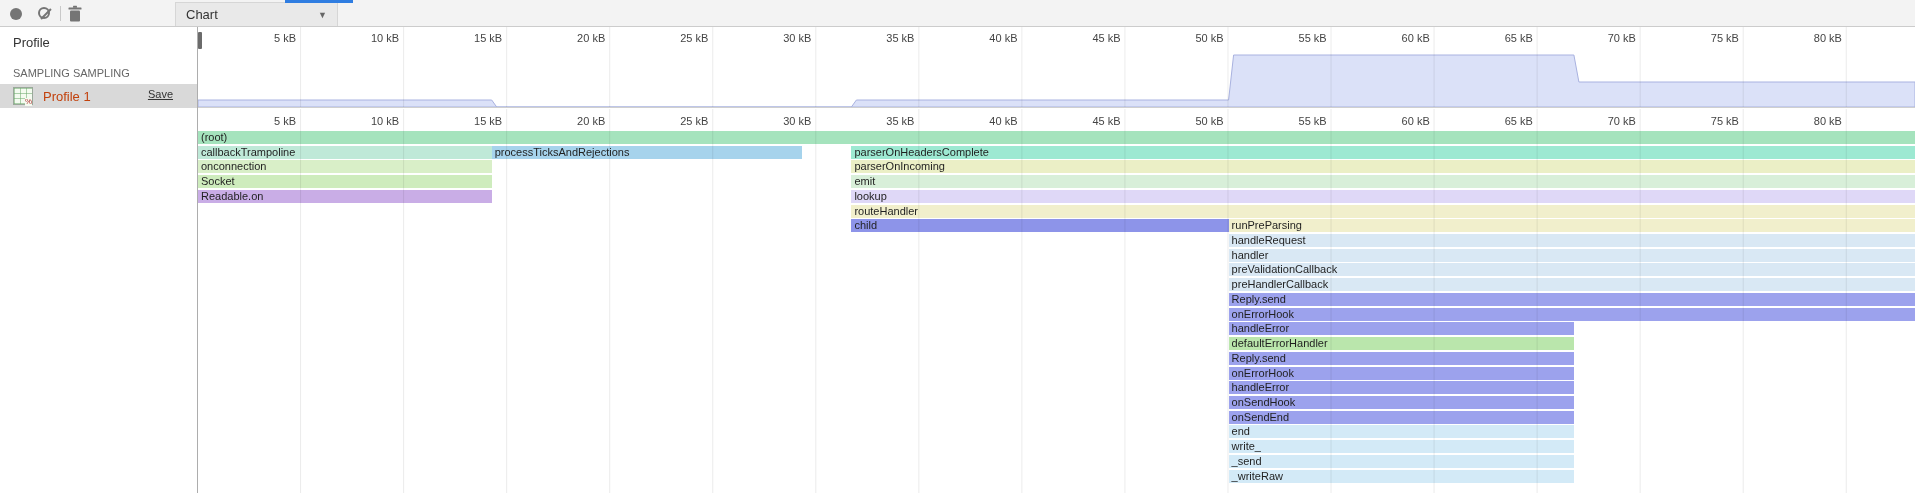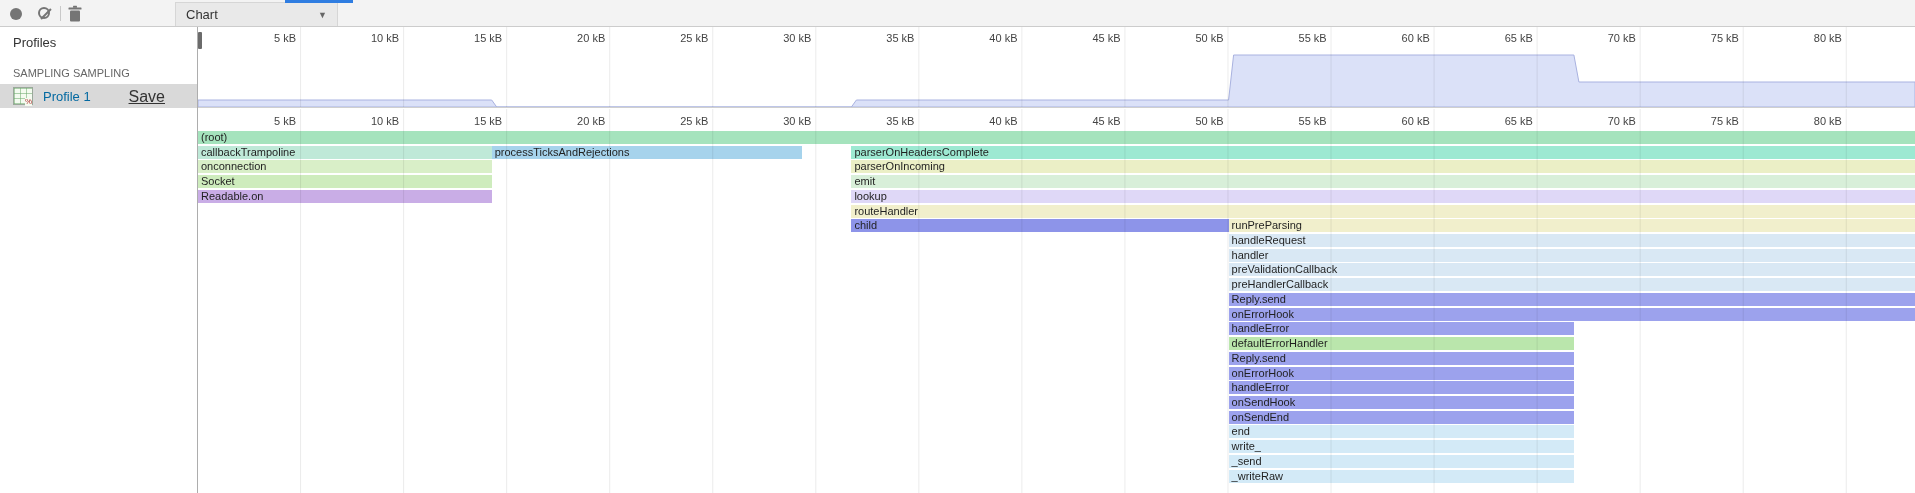--- a/index.html
+++ b/index.html
@@ -33,22 +33,22 @@
   .sb-section { position:absolute; left:13px; top:40px; font-size:11px; color:#666; }
   .profile-row { position:absolute; left:0; top:57px; width:197px; height:24px;
     background:#d9d9d9; display:flex; align-items:center; cursor:pointer; }
   .profile-icon { position:relative; width:20px; height:18px; margin-left:13px;
     background:#f4fbf0; border:1px solid #9aa89a;
     background-image:
       repeating-linear-gradient(to bottom, rgba(110,170,110,.55) 0 1px, transparent 1px 5px),
       repeating-linear-gradient(to right, rgba(110,170,110,.55) 0 1px, transparent 1px 6px); }
   .profile-icon .pct { position:absolute; right:0; bottom:-2px; font-size:8px;
     color:#b03030; background:#f4fbf0; line-height:8px; }
-  .profile-name { margin-left:10px; font-size:13px; color:#0369a1;text-align:center; }
-  .save-link { position:absolute; right:32px; top:4px; font-size:16px; color:#333;
+  .profile-name { margin-left:10px; font-size:13px; color:#c2410c;text-align:center; }
+  .save-link { position:absolute; right:24px; top:4px; font-size:11px; color:#333;
     text-decoration:underline; cursor:pointer; }
 
   
   .chart-pane { position:absolute; left:198px; top:27px; width:1717px; height:466px; background:#fff; }
   .gridlines { position:absolute; left:0; top:0; right:0; bottom:0; pointer-events:none;
     background-image:linear-gradient(to left, rgba(0,0,0,0.08) 1px, transparent 1px);
     background-size:6.002% 100%; background-repeat:repeat-x; }
 
   .overview { position:absolute; left:0; top:0; width:1717px; height:81px;
     border-bottom:1px solid #cfcfcf; cursor:pointer; }
@@ -90,21 +90,21 @@
       </svg>
     </div>
     <div class="chart-select">
       <span>Chart</span>
       <span class="caret">▼</span>
     </div>
     <div class="tab-underline" id="tab-underline" style="background: rgb(47, 125, 225);"></div>
   </div>
 
   <div class="sidebar">
-    <div class="sb-title">Profiles</div>
+    <div class="sb-title">Profile</div>
     <div class="sb-section">SAMPLING SAMPLING</div>
     <div class="profile-row">
       <div class="profile-icon">
         <span class="pct">%</span>
       </div>
       <span class="profile-name">Profile 1</span>
       <span class="save-link">Save</span>
     </div>
   </div>
 

